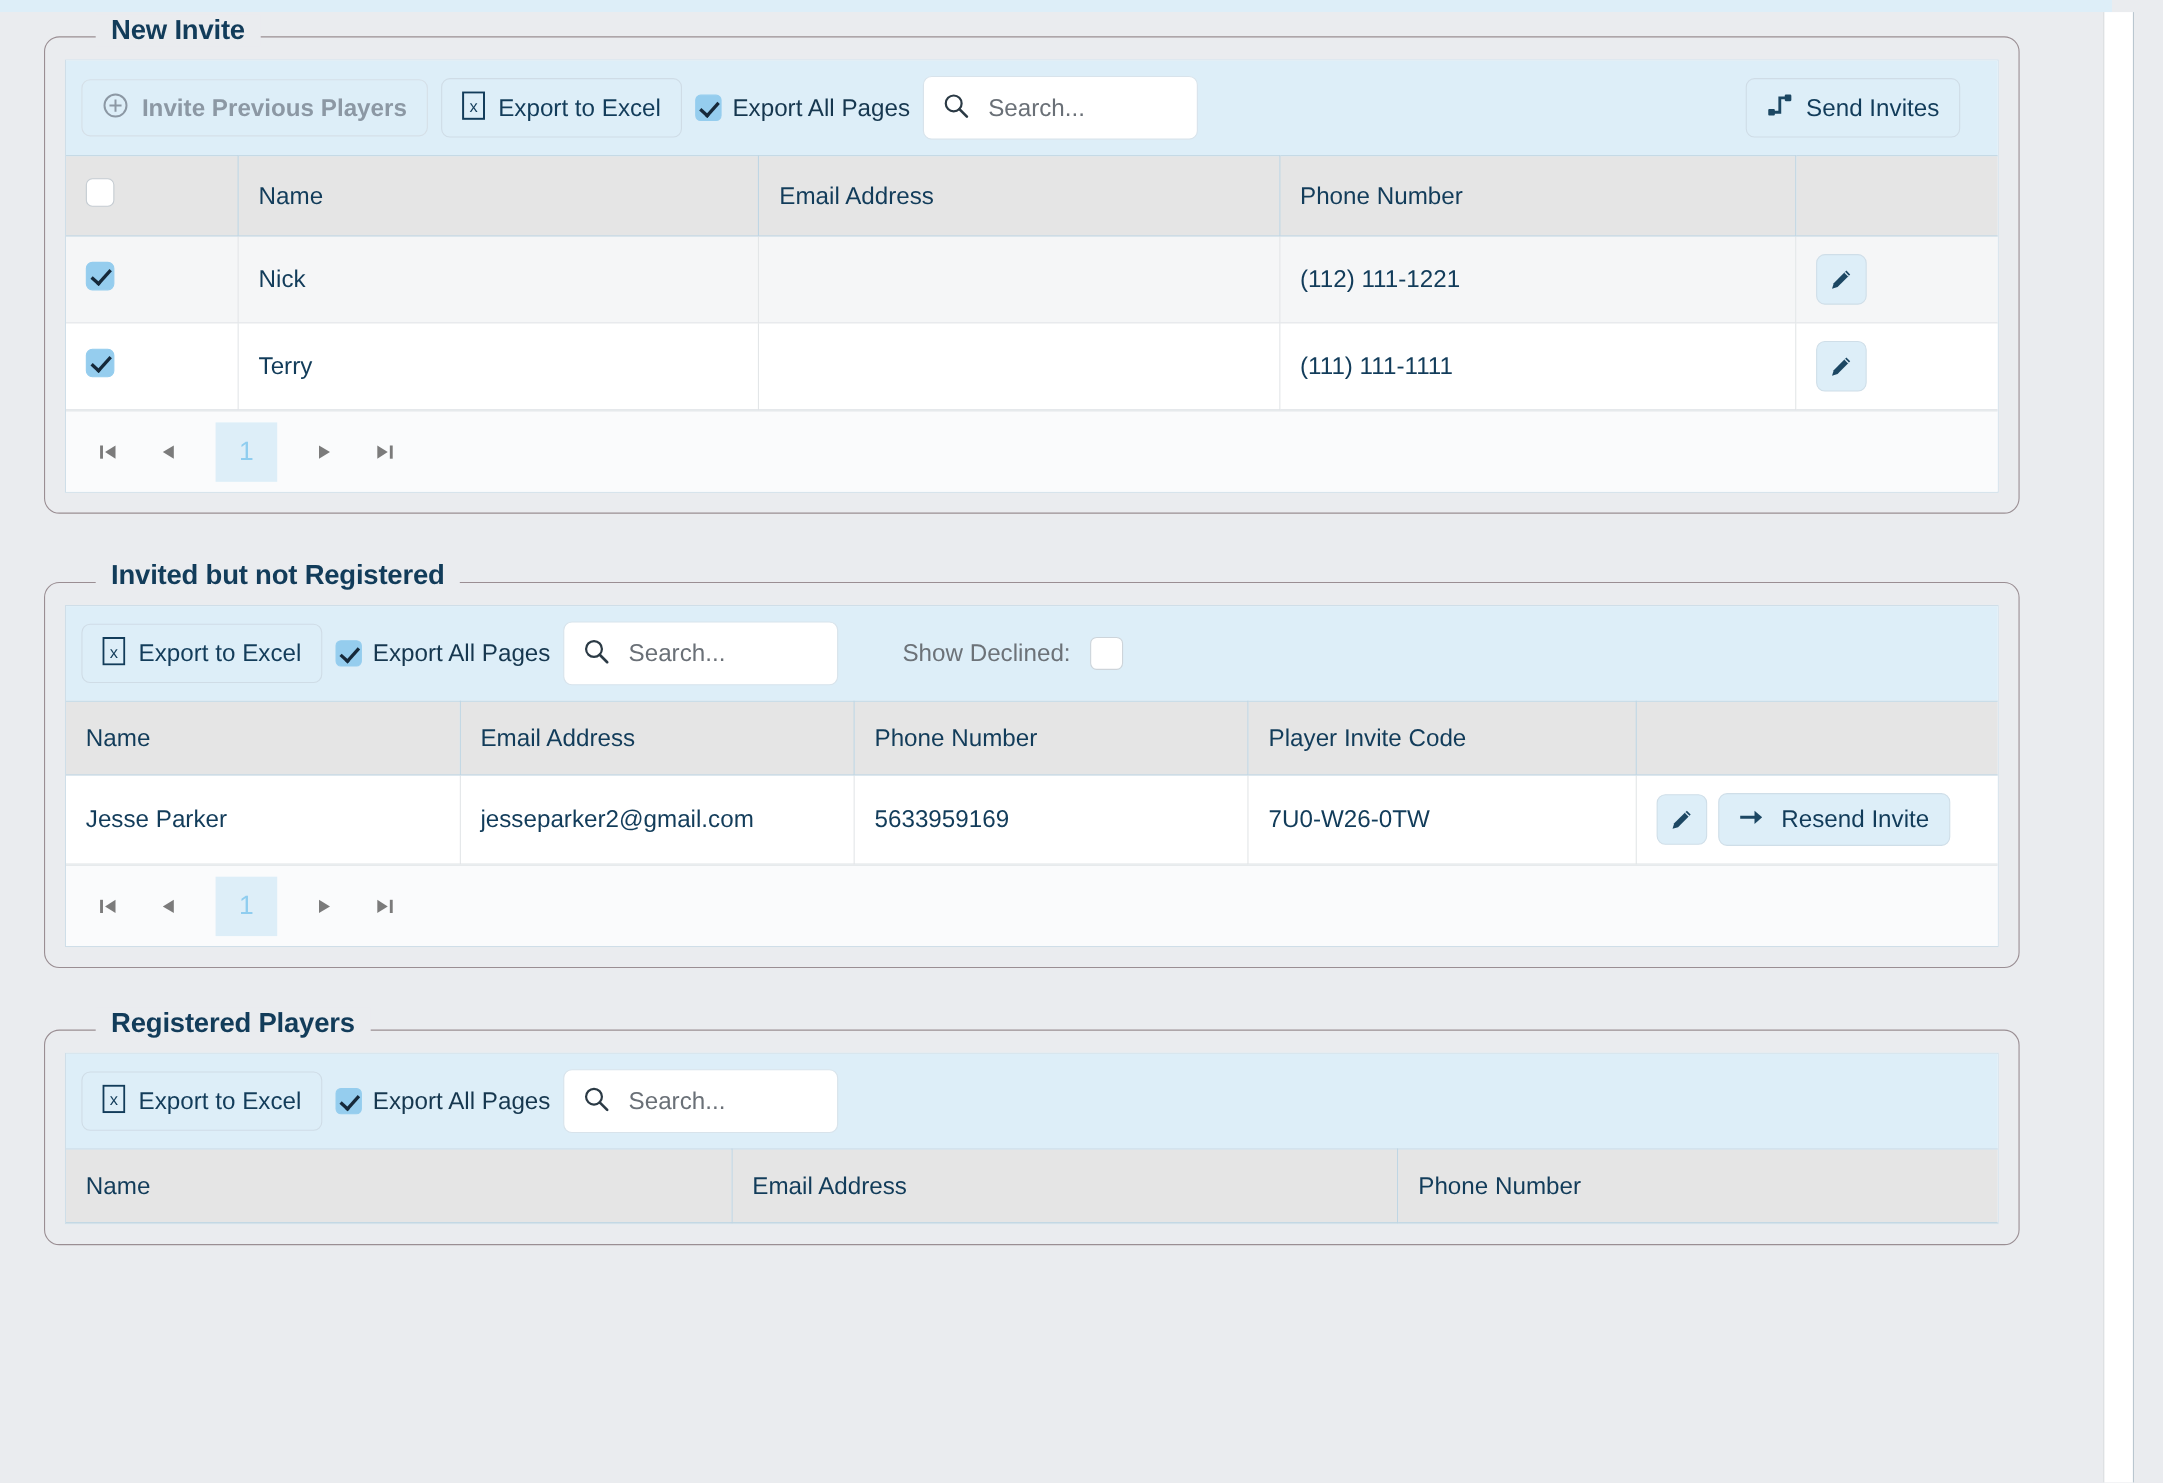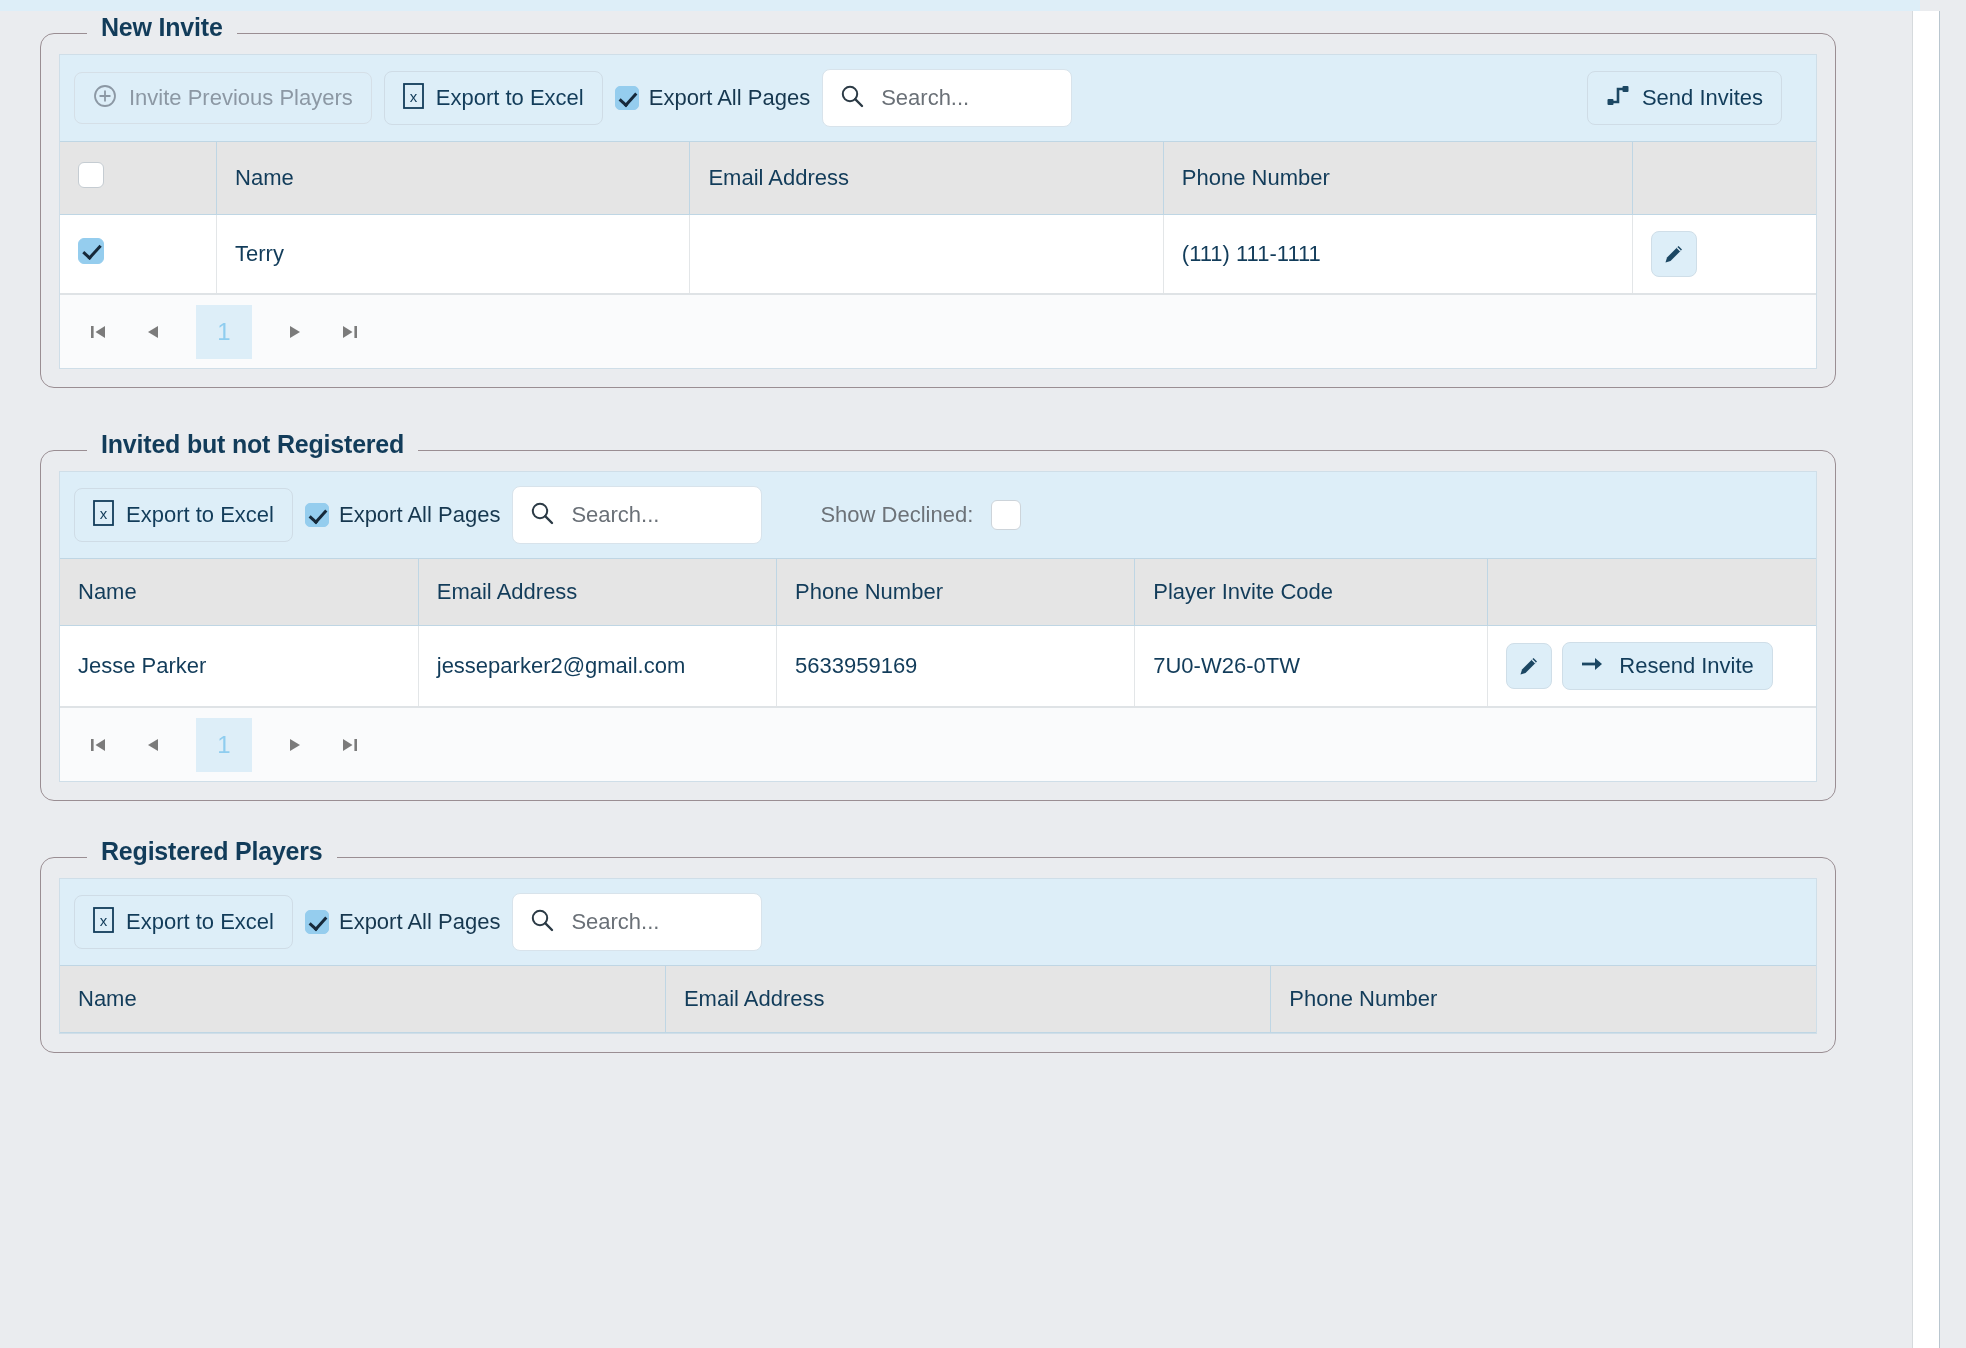--- a/index.html
+++ b/index.html
@@ -89,20 +89,21 @@
     font-size: 22px;
     color: #123c5a;
     cursor: pointer;
     white-space: nowrap;
     line-height: 1;
   }
   .tb-btn.disabled {
     color: #8c98a4;
     border-color: #d5dfe7;
     cursor: default;
+    font-weight: bold;
   }
   .tb-check {
     display: inline-flex;
     align-items: center;
     gap: 10px;
     font-size: 22px;
     color: #16374f;
     white-space: nowrap;
     cursor: pointer;
   }
@@ -364,20 +365,34 @@
               <th>
                 <span class="hdr-check"></span>
               </th>
               <th>Name</th>
               <th>Email Address</th>
               <th>Phone Number</th>
               <th></th>
             </tr>
           </thead>
           <tbody>
+            <tr class="alt">
+              <td><span class="row-check"></span></td>
+              <td>Nick</td>
+              <td></td>
+              <td>(112) 111-1221</td>
+              <td>
+                <span class="icon-btn">
+                  <svg width="24" height="24" viewBox="0 0 24 24">
+                      <path d="M3.5 20.5 L5 15.5 L16.5 4 L20 7.5 L8.5 19 Z" fill="#1c4763"></path>
+                      <path d="M15 5.5 L18.5 9" stroke="#ddeef8" stroke-width="1.2"></path>
+                    </svg>
+                </span>
+              </td>
+            </tr>
             <tr>
               <td><span class="row-check"></span></td>
               <td>Terry</td>
               <td></td>
               <td>(111) 111-1111</td>
               <td>
                 <span class="icon-btn">
                   <svg width="24" height="24" viewBox="0 0 24 24">
                       <path d="M3.5 20.5 L5 15.5 L16.5 4 L20 7.5 L8.5 19 Z" fill="#1c4763"></path>
                       <path d="M15 5.5 L18.5 9" stroke="#ddeef8" stroke-width="1.2"></path>

